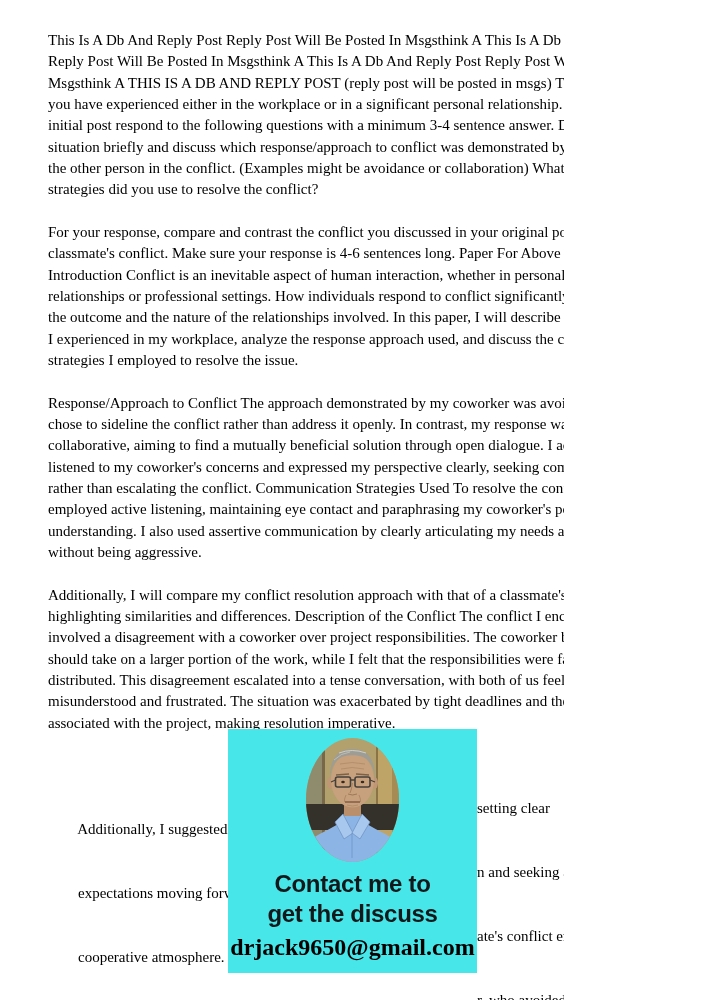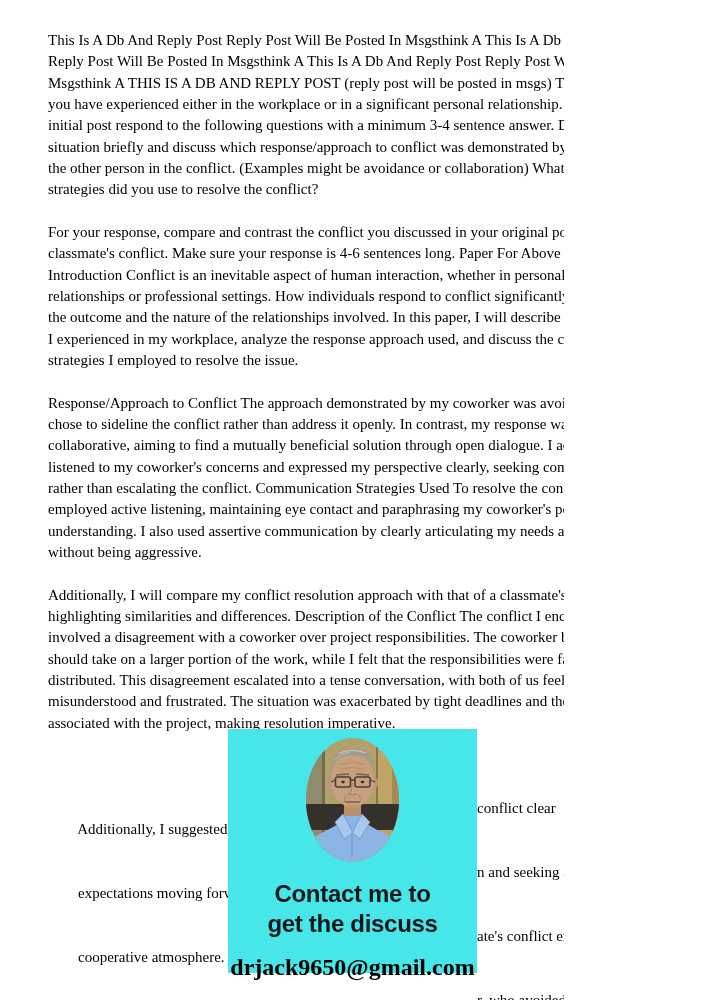--- a/index.html
+++ b/index.html
@@ -12,21 +12,21 @@
   }
   .text-layer{
     position:absolute;left:48px;top:30px;width:650px;
     font-size:15px;line-height:21.33px;color:#000000;
   }
   .para{margin:0 0 21.33px 0;white-space:pre;}
   .obscured .line{position:relative;height:21.33px;white-space:pre;}
   .frag-right{position:absolute;left:429px;top:0;white-space:pre;}
   .overlay-card{
     position:absolute;left:228px;top:729px;width:249px;height:244px;
-    display:flex;flex-direction:column;align-items:center;gap:10px;
+    display:flex;flex-direction:column;align-items:center;
   }
   .photo-wrap{margin-top:9px;width:93px;height:124px;}
   .card-title{
     margin-top:7px;
     font-family:"Liberation Sans",sans-serif;
     font-weight:700;font-size:24px;line-height:30px;
     letter-spacing:-0.3px;text-align:center;
   }
   .card-email{
     margin-top:4px;
@@ -68,21 +68,21 @@
 highlighting similarities and differences. Description of the Conflict The conflict I encountered
 involved a disagreement with a coworker over project responsibilities. The coworker believed they
 should take on a larger portion of the work, while I felt that the responsibilities were fairly
 distributed. This disagreement escalated into a tense conversation, with both of us feeling
 misunderstood and frustrated. The situation was exacerbated by tight deadlines and the high stakes
 associated with the project, making resolution imperative.</p>
 
     <div class="para obscured">
       <div class="line">
         <span>Additionally, I suggested a com</span>
-        <span class="frag-right">conflict clear</span>
+        <span class="frag-right">setting clear</span>
       </div>
       <div class="line">
         <span>expectations moving forward. T</span>
         <span class="frag-right">n and seeking a</span>
       </div>
       <div class="line">
         <span>cooperative atmosphere. Compa</span>
         <span class="frag-right">ate's conflict employed a</span>
       </div>
       <div class="line">

